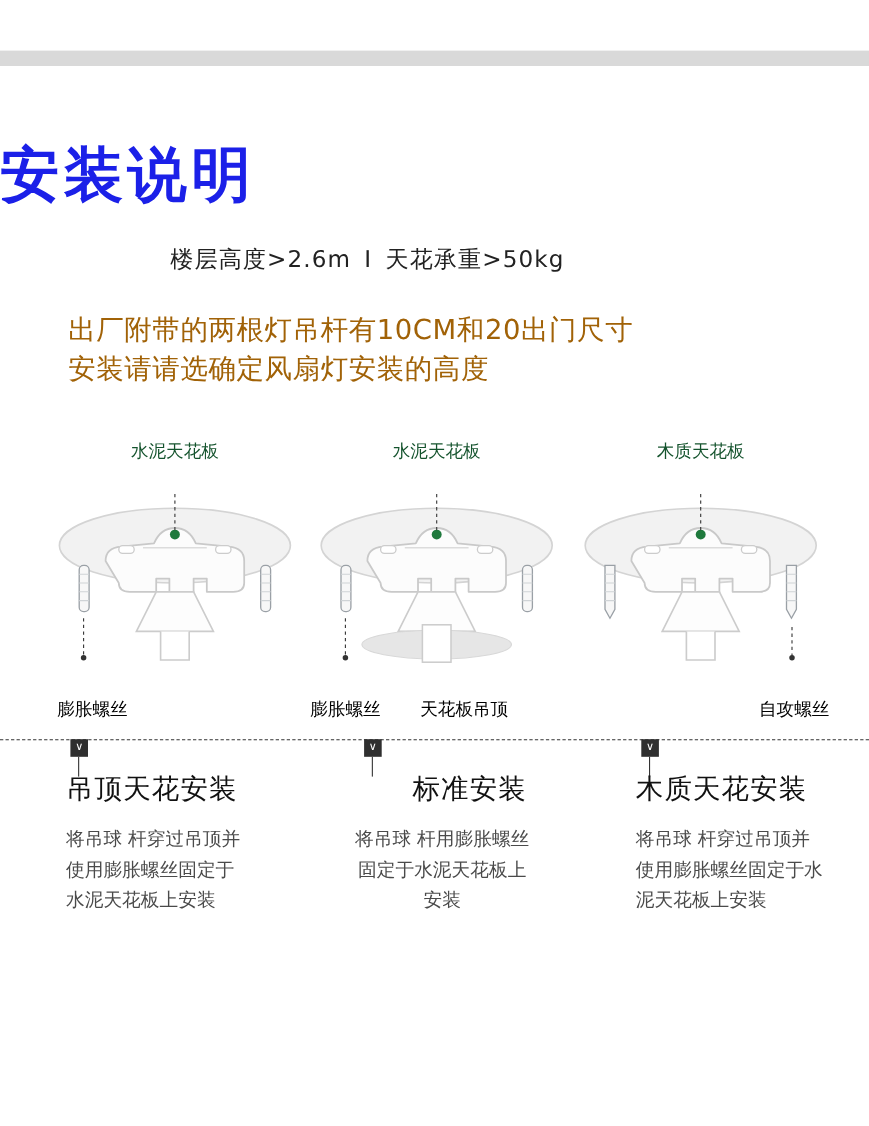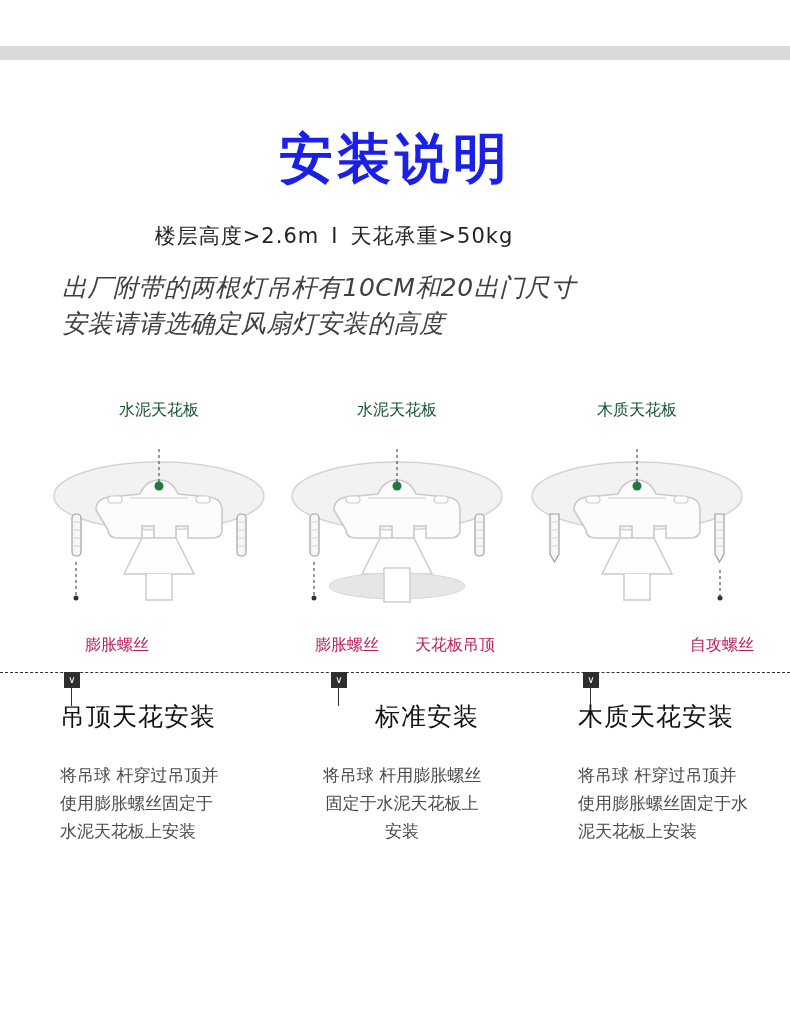--- a/index.html
+++ b/index.html
@@ -36,21 +36,21 @@
     width: 790px;
     height: 46px;
     background: #ffffff;
   }
   
   .title {
     position: absolute;
     top: 128px;
     left: 0;
     width: 790px;
-    text-align: center;
+    text-align: left;
     font-size: 54px;
     font-weight: bold;
     color: #1b20e8;
     letter-spacing: 4px;
     line-height: 62px;
   }
   .subtitle {
     position: absolute;
     top: 222px;
     left: 0;
@@ -60,28 +60,27 @@
     color: #222222;
     letter-spacing: 1px;
   }
   .subtitle .sep {
     display: inline-block;
     padding: 0 12px;
     color: #222222;
   }
   .desc {
     position: absolute;
-    top: 270px;
+    top: 282px;
     left: 62px;
     width: 680px;
     font-size: 25px;
-    color: #404040;
+    color: #a16207;
     line-height: 36px;
     letter-spacing: 0.5px;
-    font-style: italic;
   }
   
   .diagrams {
     position: absolute;
     top: 392px;
     left: 0;
     width: 790px;
     height: 270px;
   }
   .diagram {
@@ -98,23 +97,22 @@
     top: 8px;
     width: 250px;
     text-align: center;
     font-size: 16px;
     color: #14532d;
   }
   .cap-bottom {
     position: absolute;
     bottom: 6px;
     font-size: 16px;
-    color: #be185d;
+    color: #000000;
     white-space: nowrap;
-    margin-left: 33px;
   }
   .svgwrap {
     position: absolute;
     top: 26px;
     left: 0;
     width: 250px;
     height: 200px;
   }
   
   .divider {
@@ -153,21 +151,21 @@
     top: 0;
     width: 210px;
   }
   .s1 { left: 60px; }
   .s2 { left: 322px; text-align: center; }
   .s3 { left: 578px; }
   .sec-title {
     font-size: 25px;
     color: #111111;
     letter-spacing: 1px;
-    margin-bottom: 28px;
+    margin-bottom: 16px;
     white-space: nowrap;
   }
   .sec-body {
     font-size: 17px;
     color: #4a4a4a;
     line-height: 28px;
     width: 160px;
   }
   .s3 .sec-body { width: 175px; }
   .bottom-white {

